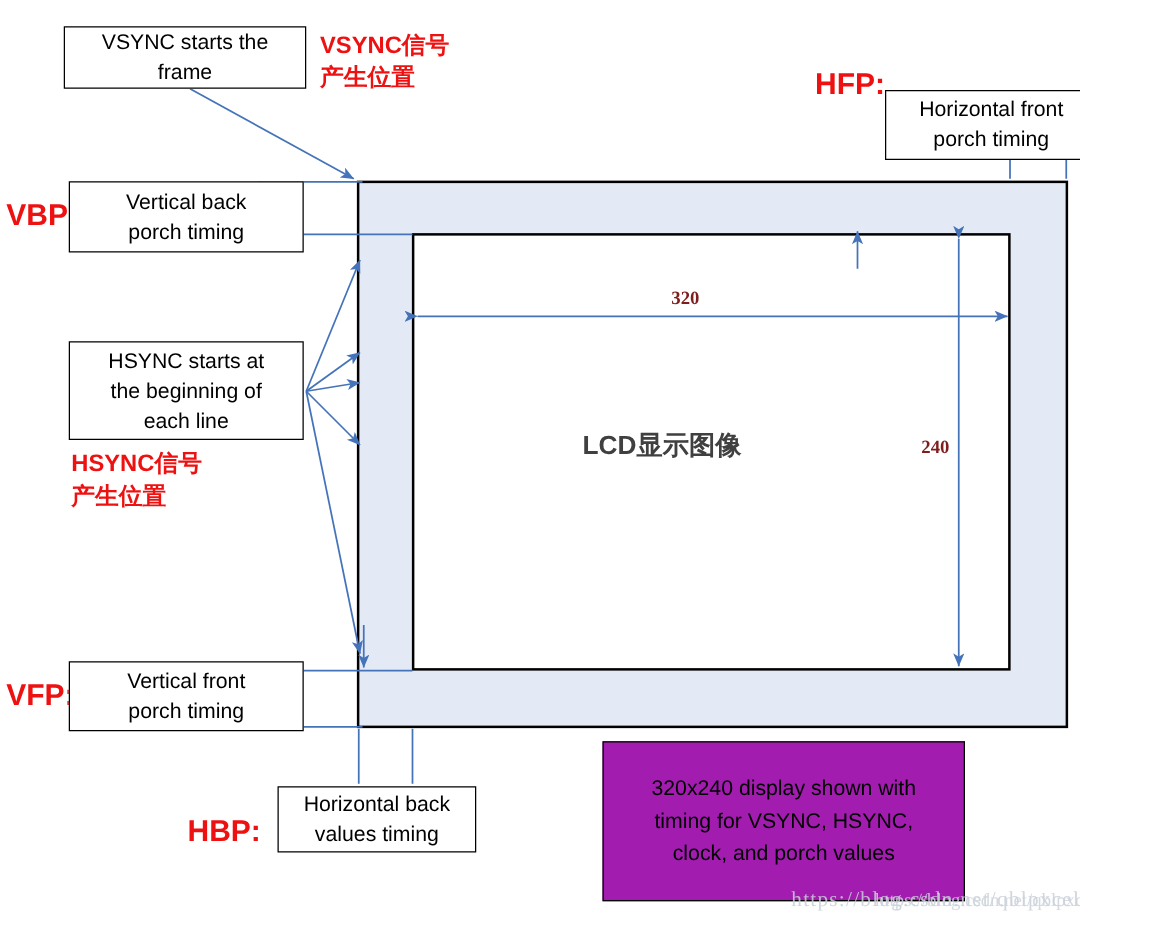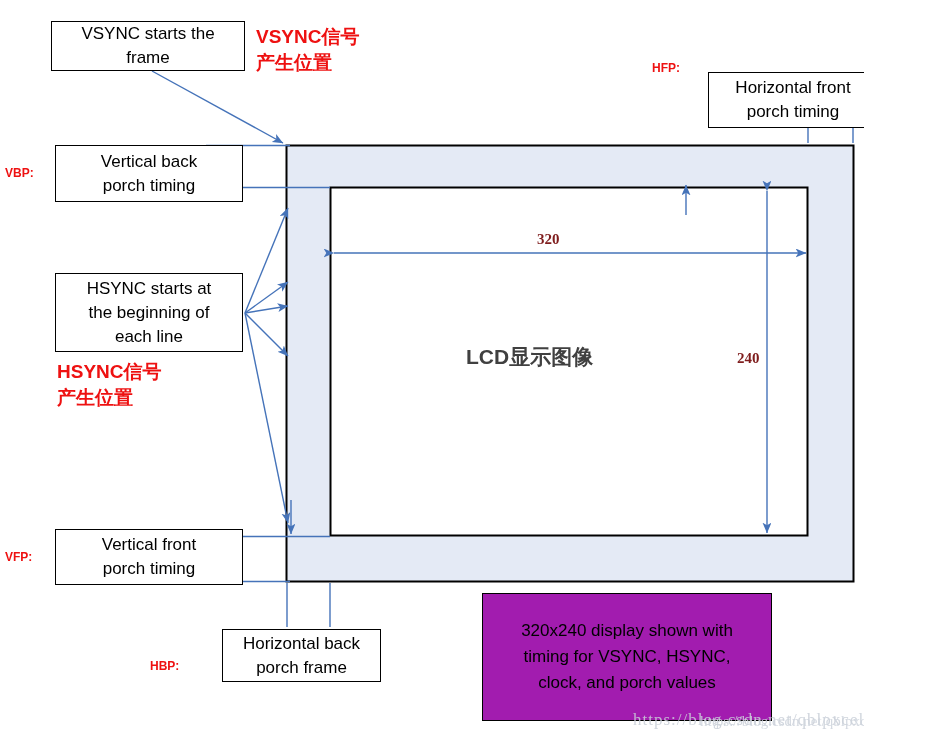--- a/index.html
+++ b/index.html
@@ -42,21 +42,21 @@
     padding: 1px 5px;
     white-space: pre-line;
   }
   .callout.shaded {
     background: #a21caf;
   }
   .redtag {
     position: absolute;
     color: #ee1111;
     font-weight: bold;
-    font-size: 12px;
+    font-size: 24px;
     line-height: 22px;
     white-space: pre-line;
   }
   .redtag.cjk {
     font-weight: bold;
     font-size: 19px;
     line-height: 26px;
   }
   .dimlabel {
     position: absolute;
@@ -159,21 +159,21 @@
 
   <div class="redtag cjk" style="left:57px; top:359px;">HSYNC信号
 产生位置</div>
 
   <div class="redtag" style="left:5px; top:546px;">VFP:</div>
   <div class="callout" style="left:55px; top:529px; width:188px; height:56px;">Vertical front
 porch timing</div>
 
   <div class="redtag" style="left:150px; top:645px;margin-top:10px;">HBP:</div>
   <div class="callout" style="left:222px; top:629px; width:159px; height:53px;">Horizontal back
-porch frame</div>
+values timing</div>
 
   <div class="redtag" style="left:652px; top:57px;">HFP:</div>
   <div class="callout" style="left:708px; top:40px; width:170px; height:56px;margin-top:32px;">Horizontal front
 porch timing</div>
 
   <div class="lcdlabel" style="left:466px; top:344px;">LCD显示图像</div>
 
   <div class="dimlabel" style="left:537px; top:231px;">320</div>
 
   <div class="dimlabel" style="left:737px; top:350px;">240</div>

